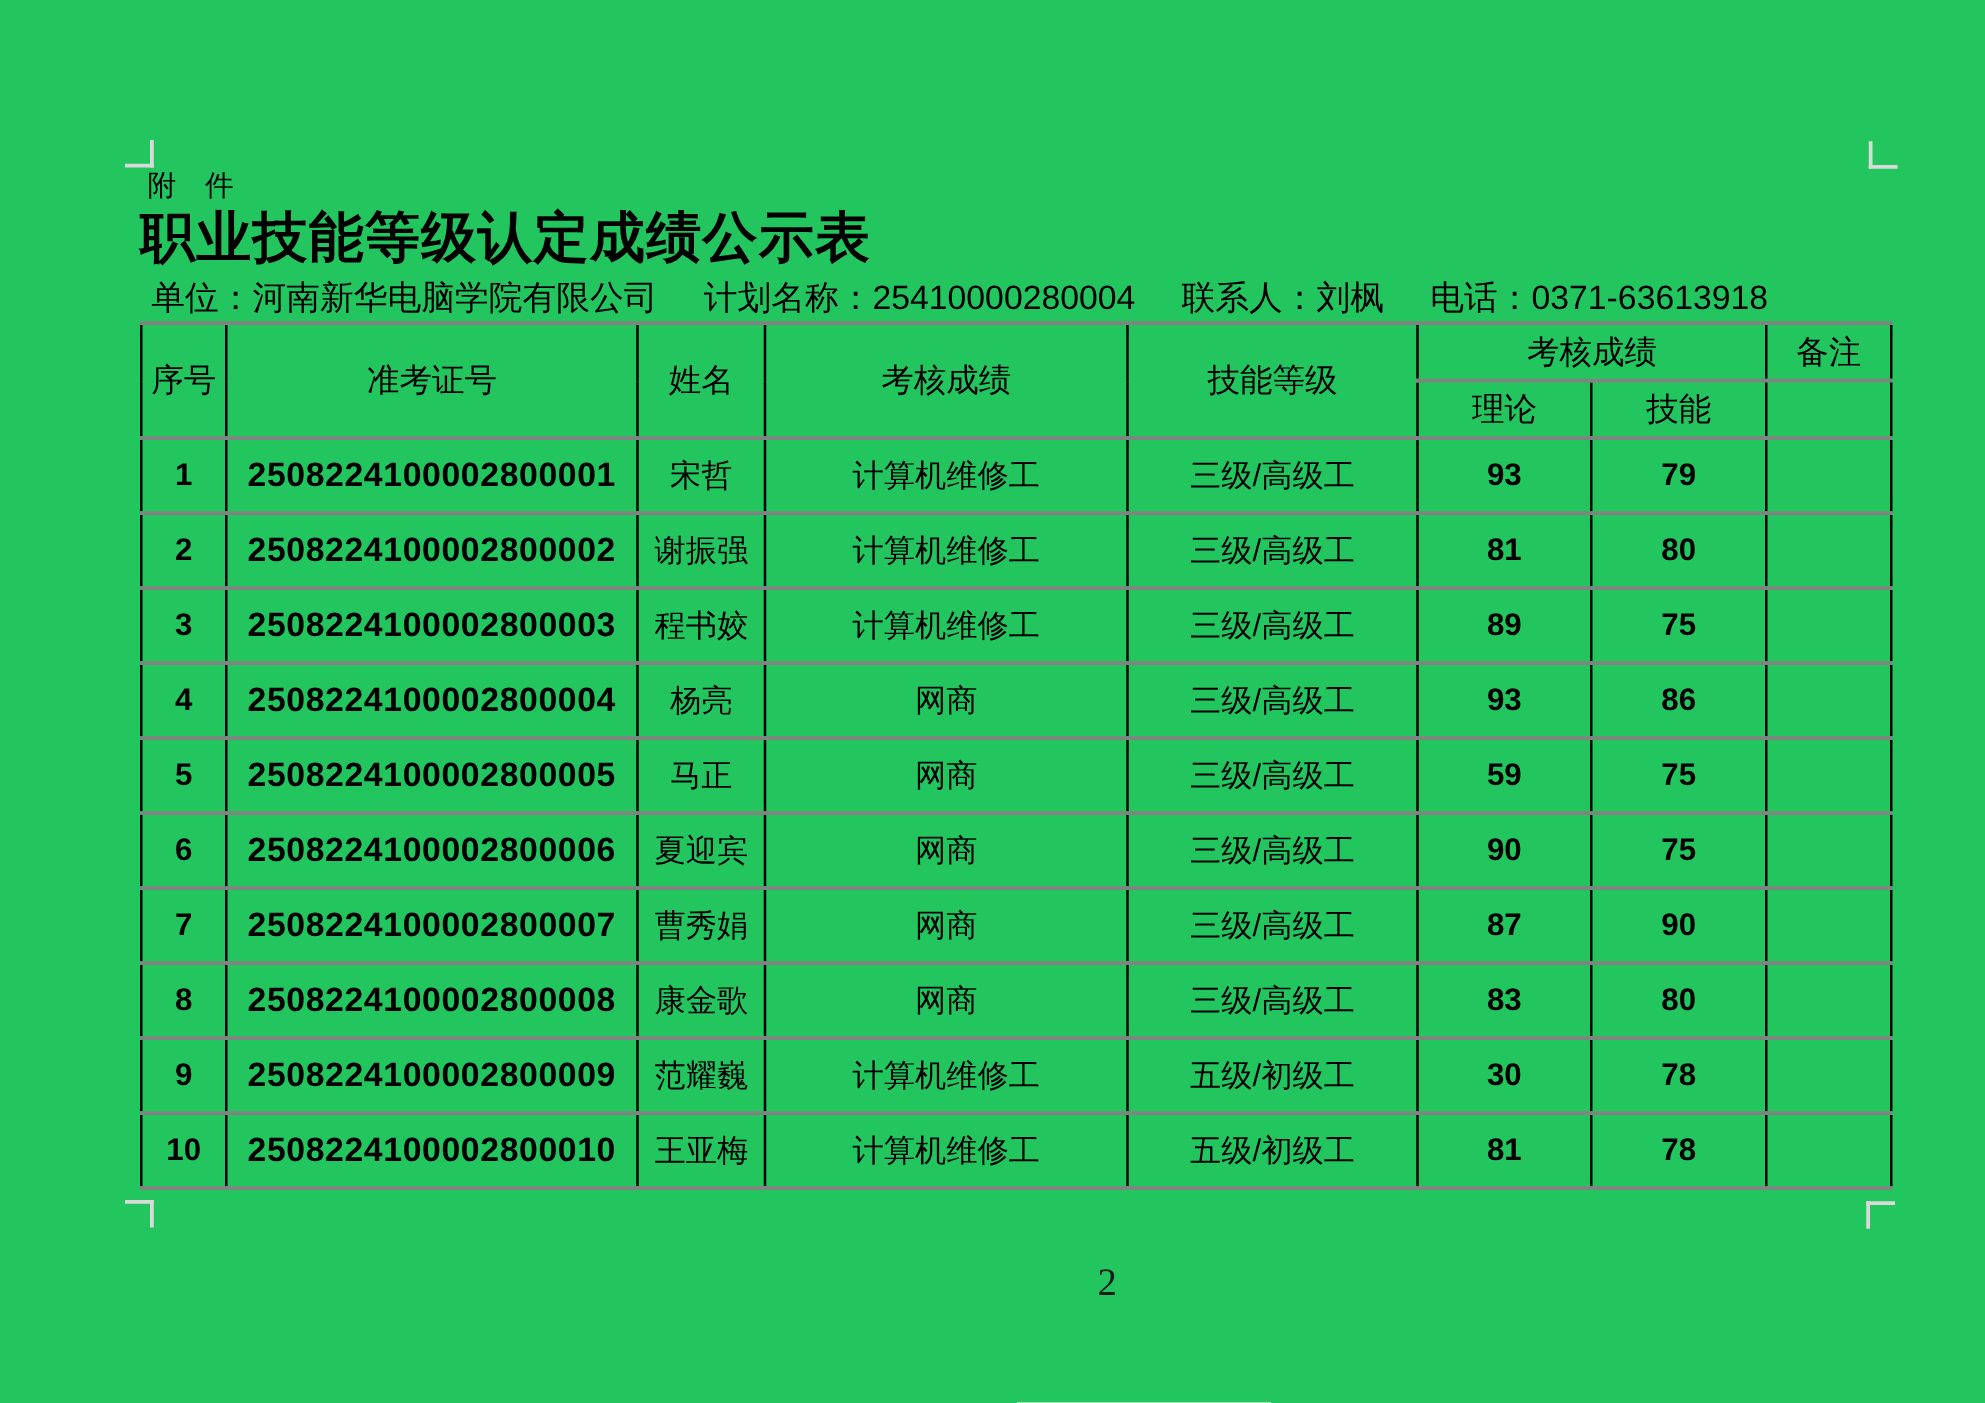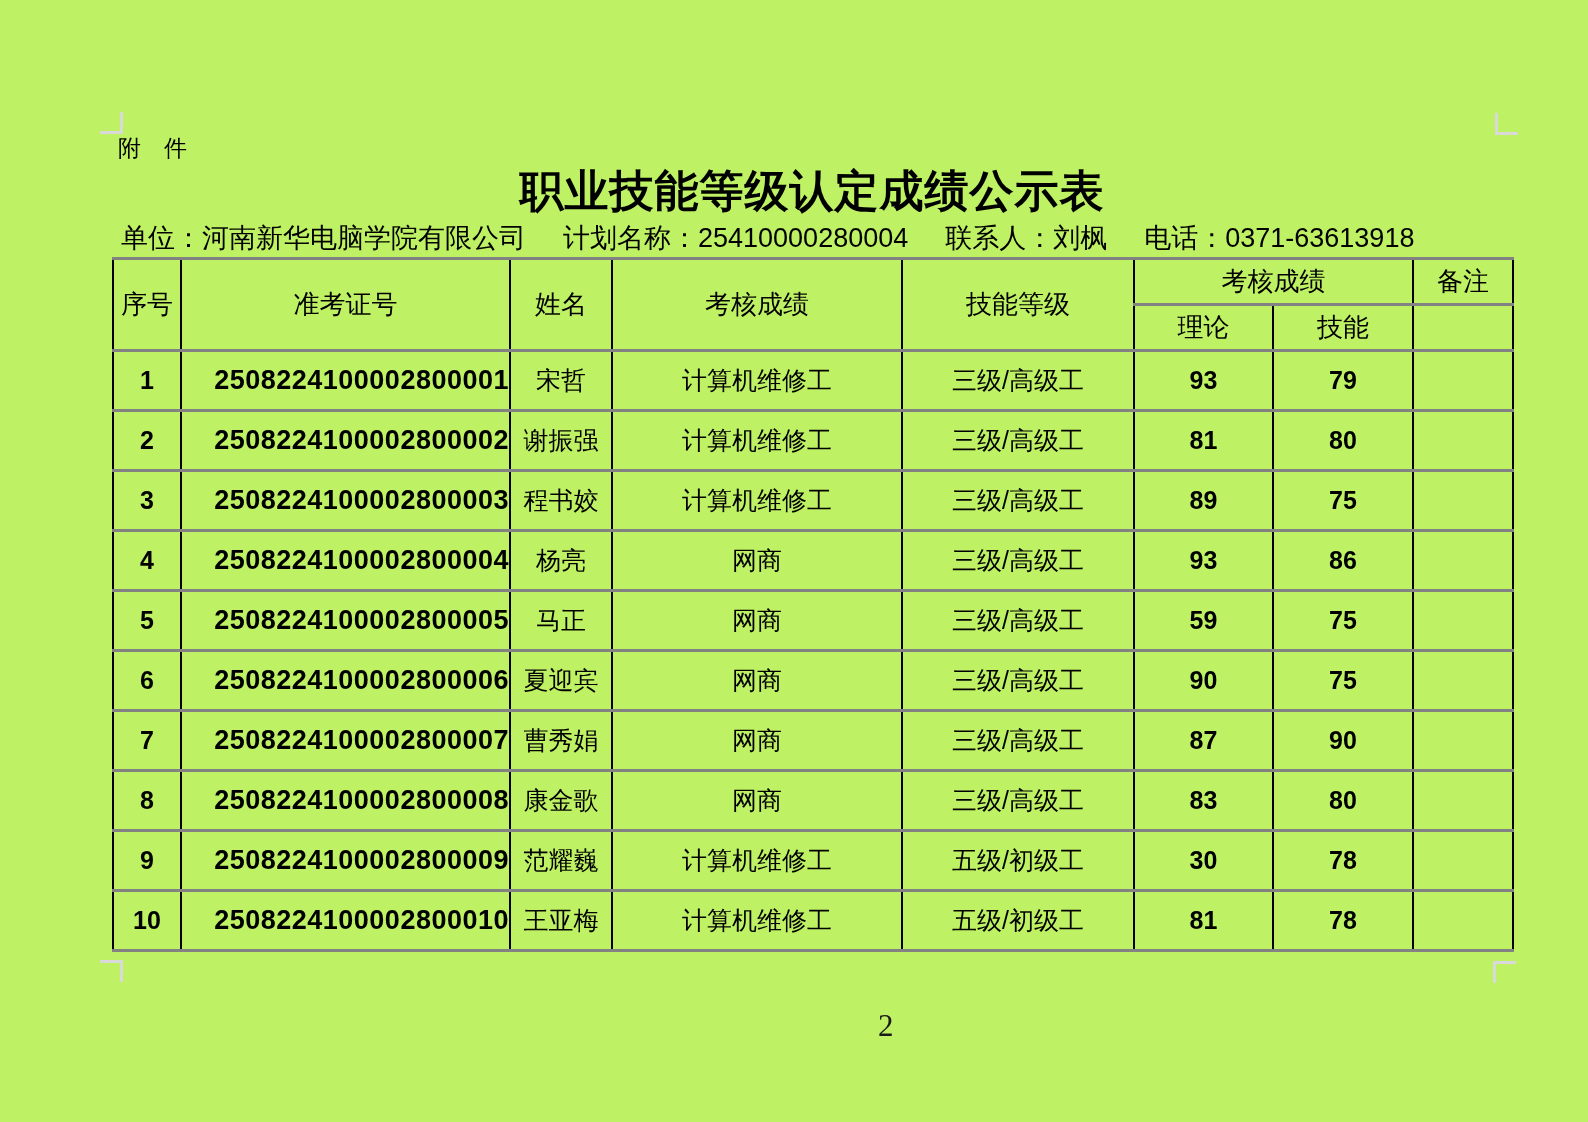--- a/index.html
+++ b/index.html
@@ -4,21 +4,21 @@
 <style>
   html, body {
     margin: 0;
     padding: 0;
     background: #ffffff;
   }
   .page {
     position: relative;
     width: 1588px;
     height: 1122px;
-    background: #bef264;
+    background: #22c55e;
     overflow: hidden;
     font-family: "Liberation Sans", sans-serif;
     color: #000000;
   }
   
   .crop {
     position: absolute;
     width: 20px;
     height: 19px;
   }
@@ -34,21 +34,21 @@
     font-family: "Liberation Serif", serif;
     font-size: 23px;
     white-space: pre;
   }
   .title {
     position: absolute;
     left: 112px;
     top: 168px;
     width: 1400px;
     margin: 0;
-    text-align: center;
+    text-align: left;
     font-family: "Liberation Sans", sans-serif;
     font-weight: bold;
     font-size: 44px;
     line-height: 1.05;
     letter-spacing: 1px;
   }
   .infoline {
     position: absolute;
     left: 121px;
     top: 220px;
@@ -88,21 +88,21 @@
   }
   .score-table td.num {
     font-family: "Liberation Sans", sans-serif;
     font-weight: bold;
     font-size: 25px;
   }
   .score-table td.ticket {
     font-family: "Liberation Sans", sans-serif;
     font-weight: bold;
     font-size: 27px;
-    text-align: right;
+    text-align: left;
     padding-left: 16px;
     letter-spacing: 0.5px;
   }
   .score-table td.cjk {
     font-family: "Liberation Sans", sans-serif;
     font-size: 25px;
     margin-top: 16px;
   }
   .pagenum {
     position: absolute;

